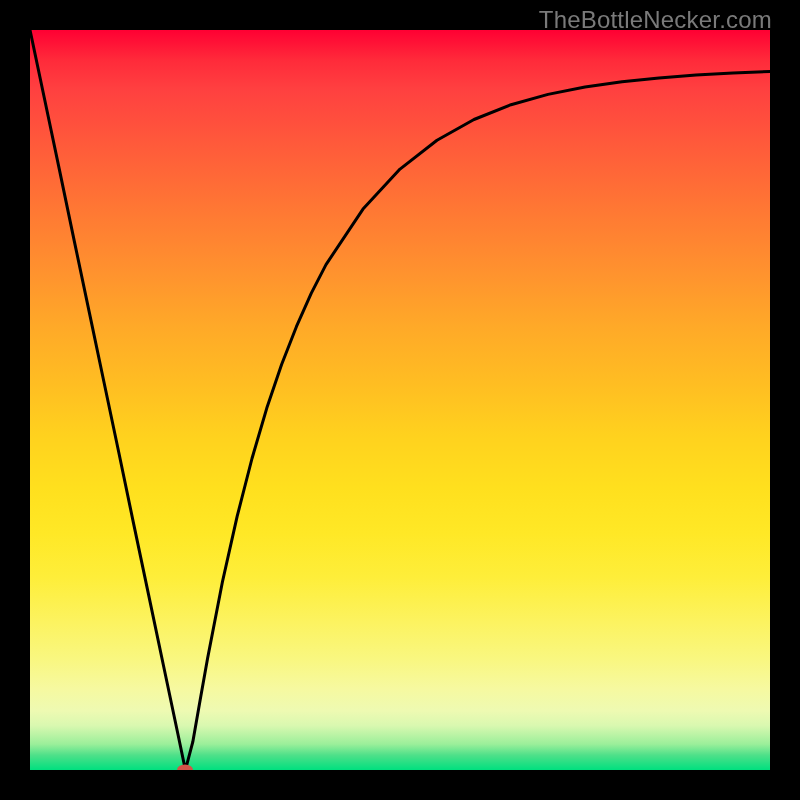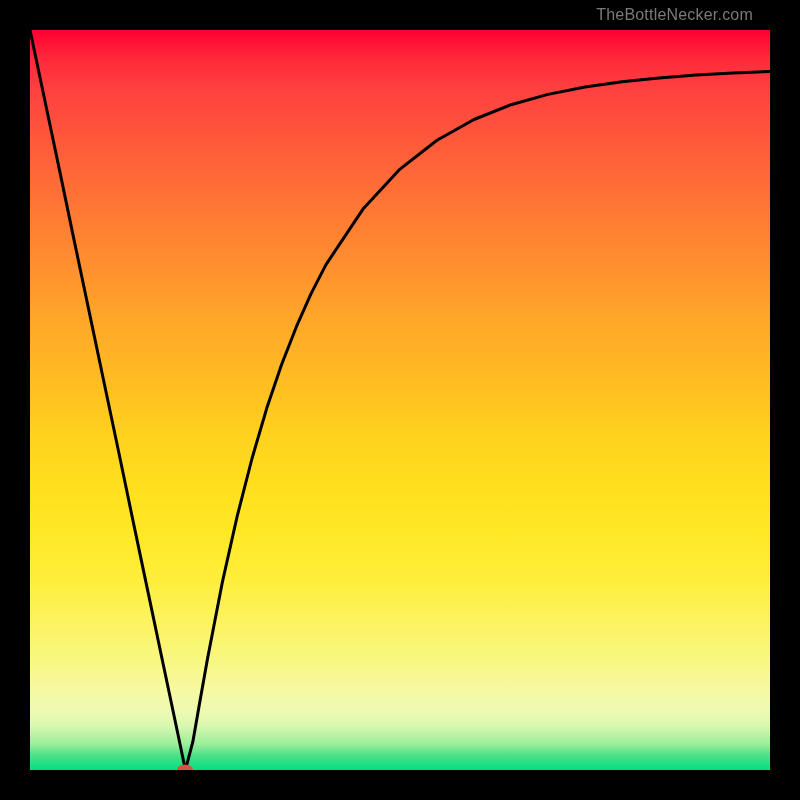--- a/index.html
+++ b/index.html
@@ -51,24 +51,24 @@
       #00e07f 100%
     );
   }
   .curve-svg {
     position: absolute;
     inset: 0;
   }
   .watermark {
     position: absolute;
     top: 6px;
-    right: 47px;
+    right: 28px;
     color: #7a7a7a;
     font-family: Arial, Helvetica, sans-serif;
-    font-size: 16px;
+    font-size: 24px;
     letter-spacing: 0.2px;
   }
   .marker {
     position: absolute;
     width: 16px;
     height: 11px;
     border-radius: 50% / 50%;
     background: #d35448;
     transform: translate(-50%, -50%);
   }

